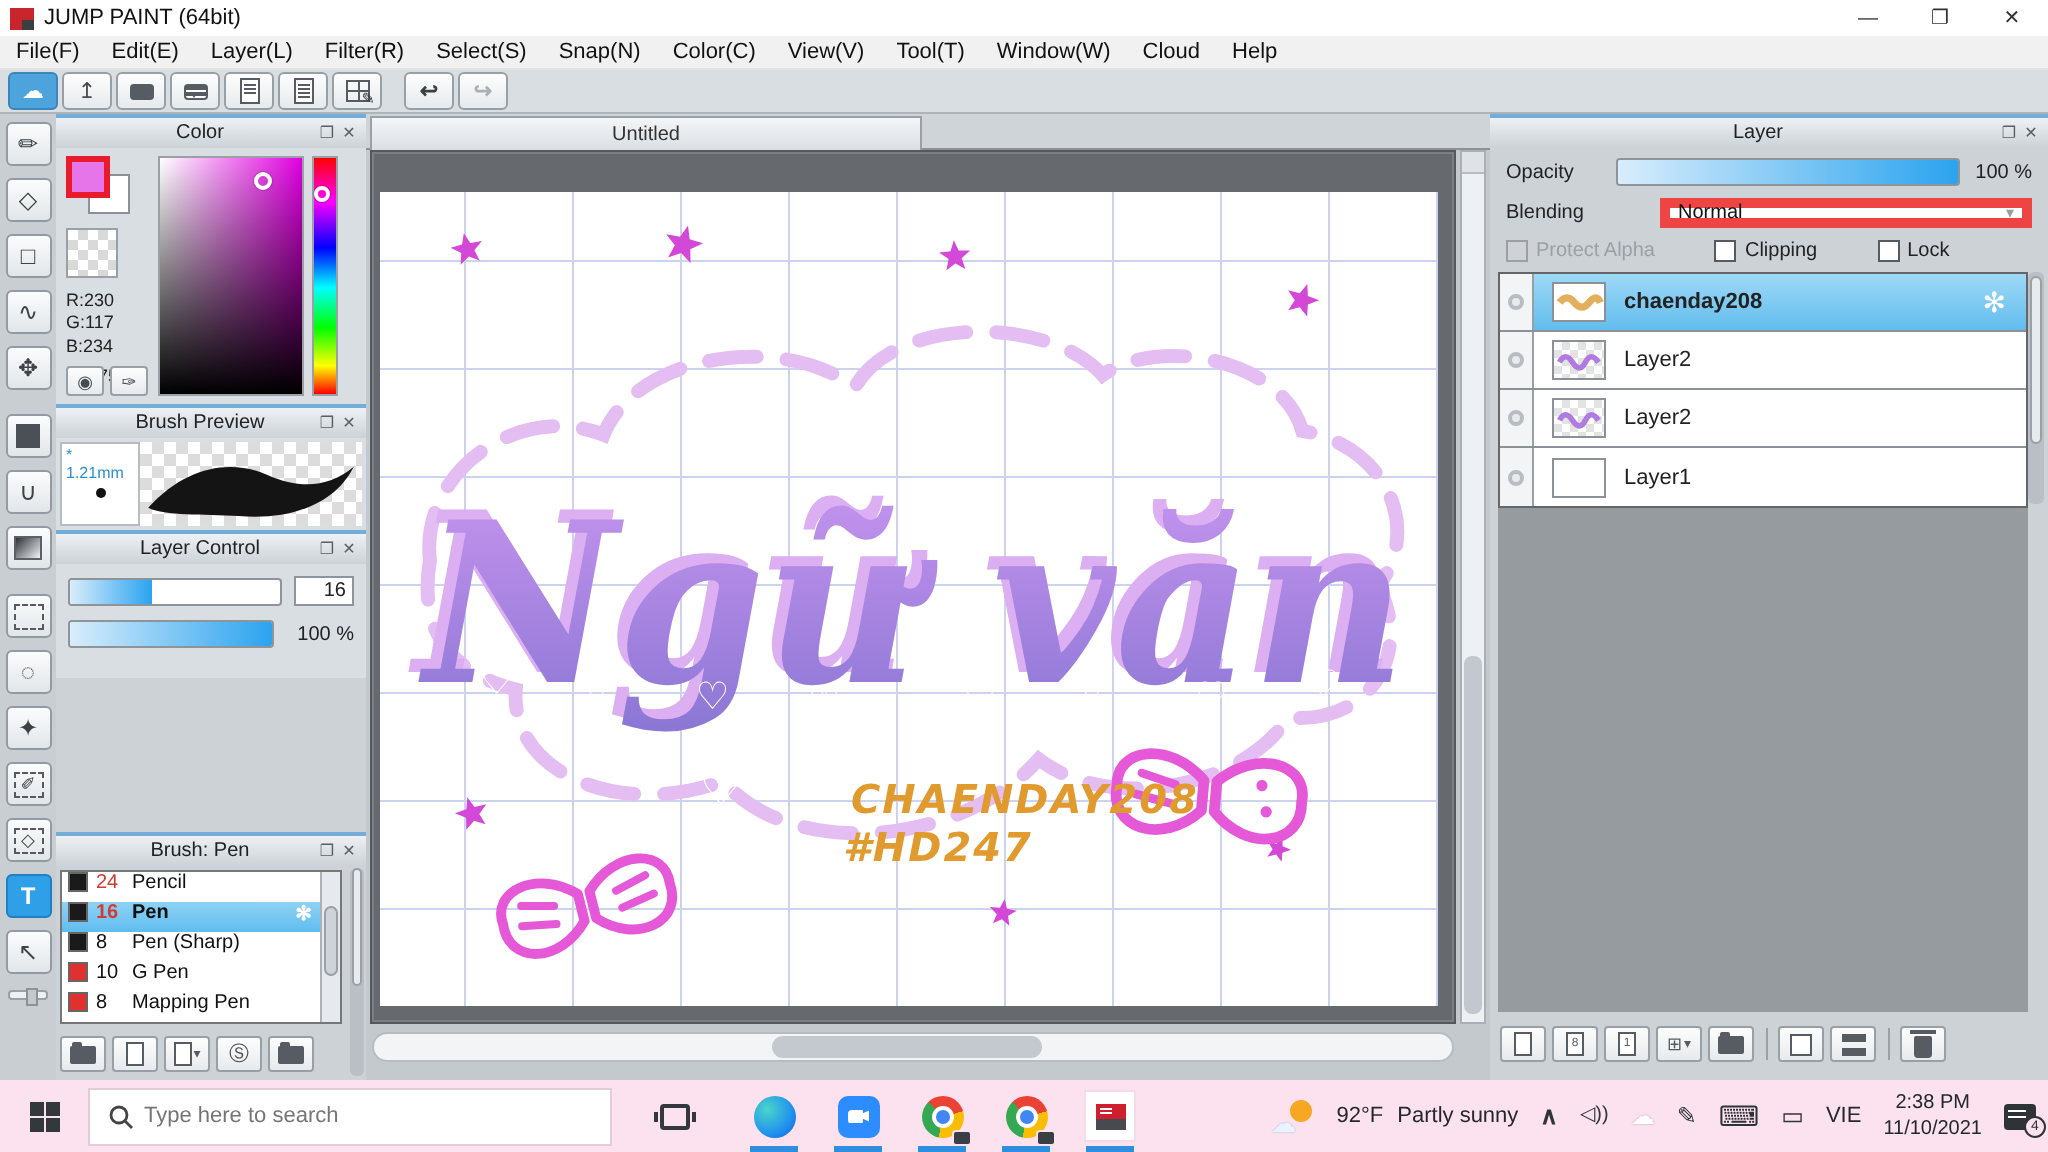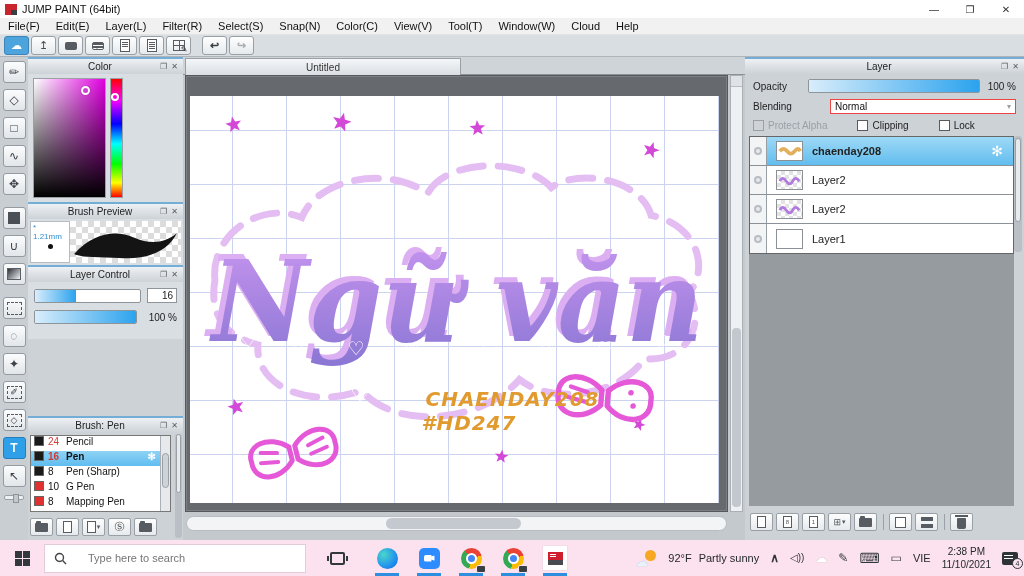--- a/index.html
+++ b/index.html
@@ -111,21 +111,21 @@
   .hscroll{position:absolute;left:3px;right:18px;bottom:9px;height:15px;background:#f2f4f6;border:1px solid #b6bcc1;border-radius:8px}
   .hscroll::after{content:"";position:absolute;top:1px;bottom:1px;left:37%;width:25%;background:#c3c9ce;border-radius:6px}
 
   
   .lp{position:absolute;left:745px;top:57px;right:0;bottom:36px;background:#cdd2d7}
   .lrowset{font-size:10px;color:#222}
   .oprow{display:flex;align-items:center;padding:5px 8px 2px 8px}
   .oprow .lab{width:55px}
   .blrow{display:flex;align-items:center;padding:4px 8px 2px 8px}
   .blrow .lab{width:77px}
-  .dd{flex:1;height:15px;background:#fff;border:1px solid #ef4444;display:flex;align-items:center;padding:0 4px;font-size:10px;color:#111}
+  .dd{flex:1;height:15px;background:#fff;border:5px solid #ef4444;display:flex;align-items:center;padding:0 4px;font-size:10px;color:#111}
   .dd .car{margin-left:auto;color:#98a0a6;font-size:8px}
   .chkrow{display:flex;align-items:center;padding:4px 8px 3px 8px;gap:4px}
   .chk{width:11px;height:11px;background:#fff;border:1px solid #555b61}
   .chk.dis{background:#cfd3d7;border-color:#9aa0a6}
   .chkrow .cl{margin-right:26px}
   .chkrow .cl.dis{color:#9aa0a6}
   .llist{margin:2px 10px 0 4px;background:#fff;border:1px solid #666}
   .lyr{height:29px;display:flex;align-items:center;border-bottom:1px solid #8b9197;font-size:11px;color:#222;background:#fff}
   .lyr:last-child{border-bottom:none}
   .lyr.sel{background:linear-gradient(#9ed9f7,#62bdee)}
@@ -147,21 +147,21 @@
   .i-merge{width:12px;height:11px;background:linear-gradient(#565c62 0 4px,transparent 4px 7px,#565c62 7px);position:relative}
   .i-trash{width:9px;height:11px;background:#565c62;border-radius:1px 1px 2px 2px;position:relative;margin-top:2px}
   .i-trash::before{content:"";position:absolute;left:-2px;top:-3px;width:13px;height:2px;background:#565c62}
   .i-addfold{display:flex;align-items:center;font-size:9px;color:#565c62}
 
   
   .task{position:absolute;left:0;right:0;bottom:0;height:36px;background:#fbe2ee;display:flex;align-items:center;font-size:11px;color:#24282c}
   .start{width:44px;height:36px;display:flex;align-items:center;justify-content:center}
   .winlogo{display:grid;grid-template-columns:7px 7px;grid-template-rows:7px 7px;gap:1px}
   .winlogo i{background:#33383d}
-  .search{width:262px;height:29px;background:#fff;border:1px solid #e3cbd8;display:flex;align-items:center;padding:0 9px;gap:21px}
+  .search{width:262px;height:29px;background:#fff;border:1px solid #e3cbd8;display:flex;align-items:center;padding:0 9px;gap:5px}
   .search input{border:none;outline:none;font-size:11px;flex:1;color:#333;background:transparent;font-family:"Liberation Sans",sans-serif}
   .ticon{position:relative;width:34px;height:36px;display:flex;align-items:center;justify-content:center}
   .ticon.run::after{content:"";position:absolute;bottom:0;left:5px;right:5px;height:3px;background:#2e8fe0}
   .tv{width:15px;height:13px;border:2px solid #33383d;border-radius:2px;position:relative}
   .tv::before{content:"";position:absolute;left:-5px;top:2px;width:2px;height:5px;background:#33383d}
   .tv::after{content:"";position:absolute;right:-5px;top:2px;width:2px;height:5px;background:#33383d}
   .edge{width:21px;height:21px;border-radius:50%;background:radial-gradient(circle at 32% 32%,#49d6c9,#2190f0 62%,#0a5fd4)}
   .zoomic{width:21px;height:21px;border-radius:5px;background:#2d8cff;display:flex;align-items:center;justify-content:center}
   .zoomic::before{content:"";width:11px;height:7px;background:#fff;border-radius:2px;clip-path:polygon(0 0,72% 0,72% 30%,100% 10%,100% 90%,72% 70%,72% 100%,0 100%)}
   .chrome{width:21px;height:21px;border-radius:50%;background:conic-gradient(from -45deg,#ea4335 0 33%,#fbbc05 0 66%,#34a853 0 100%);position:relative}
@@ -308,20 +308,37 @@
   <div class="panels">
 
     <div class="panel">
       <div class="phead">
         <span class="phico"> </span>
         <span class="ttl">Color</span>
         <span class="phico">❐</span>
         <span class="phico">✕</span>
       </div>
       <div class="colorbody">
+        <div class="ccol">
+          <div class="fgswap">
+            <span class="bgsw"></span>
+            <span class="fgsw" style="background:#E675EA"></span>
+          </div>
+          <div class="trsw"></div>
+          <div class="rgb">
+            <div>R:230</div>
+            <div>G:117</div>
+            <div>B:234</div>
+          </div>
+          <div class="hex">#E675EA</div>
+          <div class="cbtns">
+            <span class="cbt">◉</span>
+            <span class="cbt">✑</span>
+          </div>
+        </div>
         <div class="svbox">
           <span class="svmark"></span>
         </div>
         <div class="huebar">
           <span class="huemark"></span>
         </div>
       </div>
     </div>
 
     <div class="panel">

